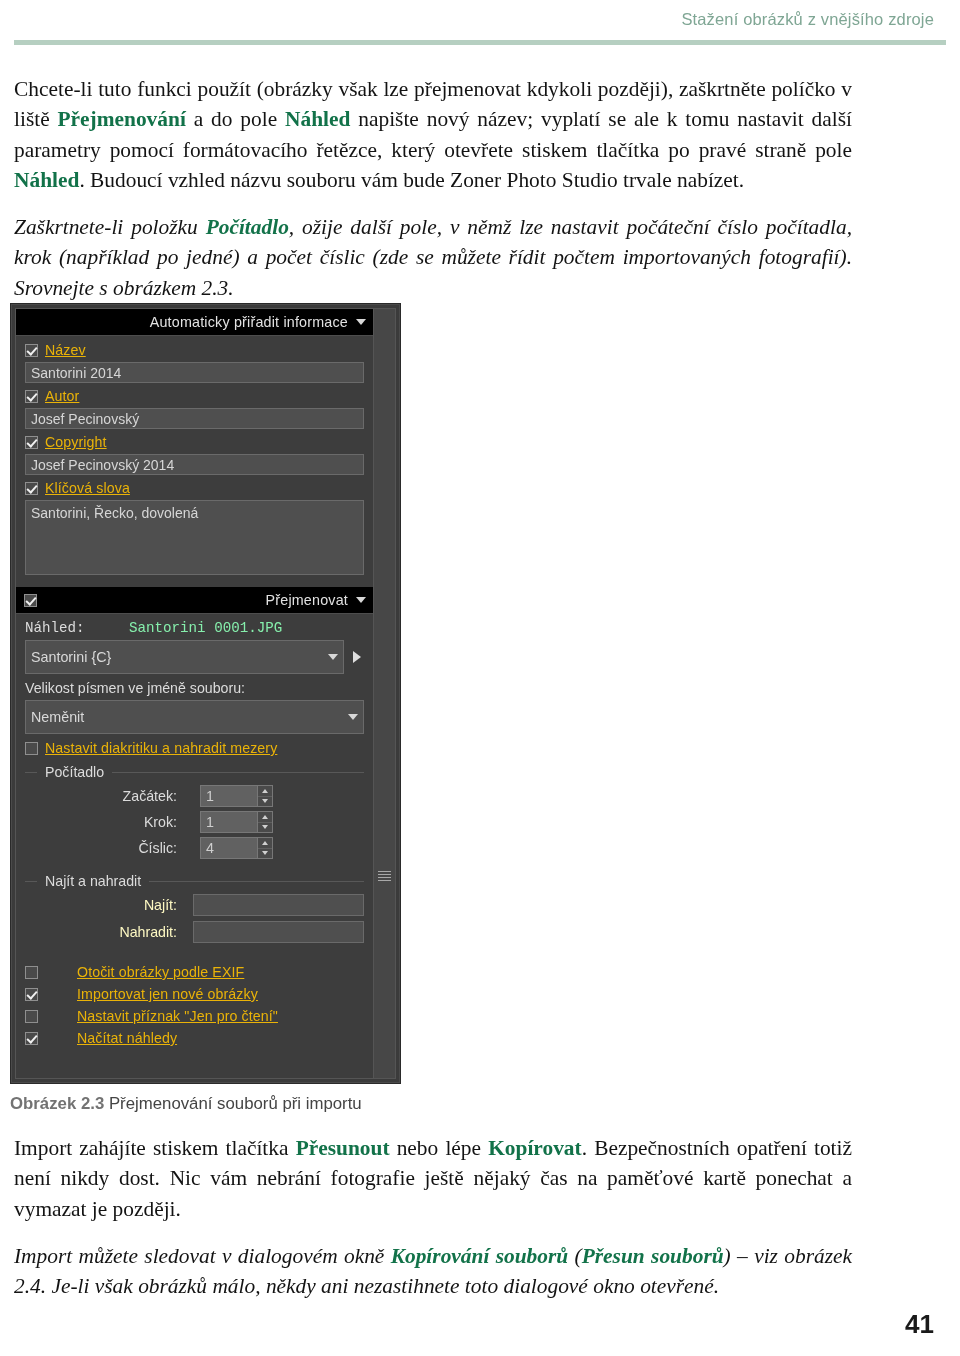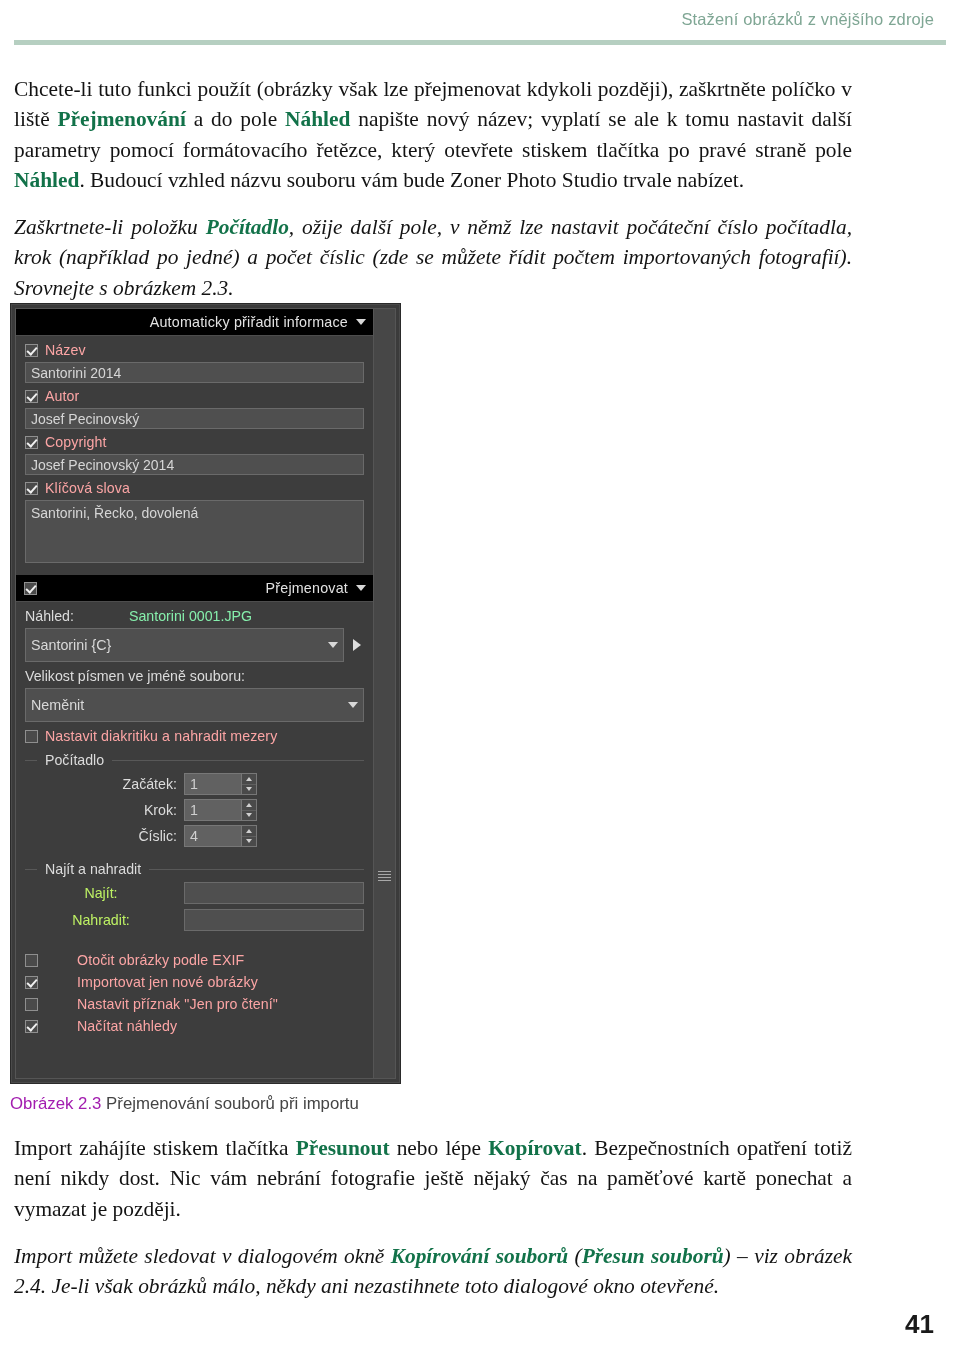--- a/index.html
+++ b/index.html
@@ -162,52 +162,54 @@
   .chk.on::after {
     content: "";
     position: absolute;
     left: 3px; top: 0px;
     width: 4px; height: 8px;
     border: solid #f0f0f0;
     border-width: 0 2px 2px 0;
     transform: rotate(42deg);
   }
   .chk-label {
-    color: #fca5a5;
+    color: #eab308;
     font-size: 14.2px;
     letter-spacing: .1px;
+    text-decoration: underline;
   }
 
   .field {
     background: #4f4f4f;
     border: 1px solid #6a6a6a;
     height: 21px;
     line-height: 21px;
     color: #d6d6d6;
     font-size: 14px;
     padding: 0 5px;
     margin-bottom: 5px;
     box-sizing: border-box;
     width: 100%;
     overflow: hidden;
     white-space: nowrap;
   }
   .field.tall {
-    height: 63px;
+    height: 75px;
     line-height: 1.45;
     padding-top: 2px;
     white-space: normal;
   }
 
   .static-row {
     display: flex;
     align-items: flex-start;
     color: #dcdcdc;
     font-size: 14.2px;
     margin-bottom: 4px;
+    font-family: Liberation Mono, monospace;
   }
   .static-row .lbl { width: 104px; flex: 0 0 auto; }
   .static-row .val { color: #86efac; }
 
   .combo {
     display: flex;
     align-items: center;
     margin-bottom: 6px;
   }
   .combo .box {
@@ -274,21 +276,21 @@
     display: flex;
     align-items: center;
     justify-content: flex-start;
     margin-bottom: 4px;
   }
   .spin-row .lbl {
     width: 152px;
     text-align: right;
     color: #dcdcdc;
     font-size: 14.2px;
-    padding-right: 7px;
+    padding-right: 23px;
     flex: 0 0 auto;
   }
   .spin {
     display: flex;
     align-items: stretch;
     flex: 0 0 auto;
   }
   .spin .val {
     width: 57px;
     height: 22px;
@@ -326,24 +328,24 @@
   .spin .btns span:first-child::after { border-bottom: 4px solid #d0d0d0; }
   .spin .btns span:last-child::after  { border-top: 4px solid #d0d0d0; }
 
   .fr-row {
     display: flex;
     align-items: center;
     margin-bottom: 5px;
   }
   .fr-row .lbl {
     width: 152px;
-    text-align: center;
-    color: #bef264;
+    text-align: right;
+    color: #fef9c3;
     font-size: 14.2px;
-    padding-right: 7px;
+    padding-right: 16px;
     flex: 0 0 auto;
   }
   .fr-row .inp {
     flex: 1 1 auto;
     height: 22px;
     background: #4f4f4f;
     border: 1px solid #6a6a6a;
     box-sizing: border-box;
   }
 
@@ -353,22 +355,22 @@
   
   .caption {
     position: absolute;
     left: 10px;
     top: 1094px;
     font-family: "Liberation Sans", sans-serif;
     font-size: 16.8px;
     color: #444444;
   }
   .caption b {
-    color: #a21caf;
-    font-weight: normal;
+    color: #737373;
+    font-weight: bold;
   }
 
   
   .content-lower {
     position: absolute;
     left: 14px;
     top: 1133px;
     width: 838px;
   }
 

